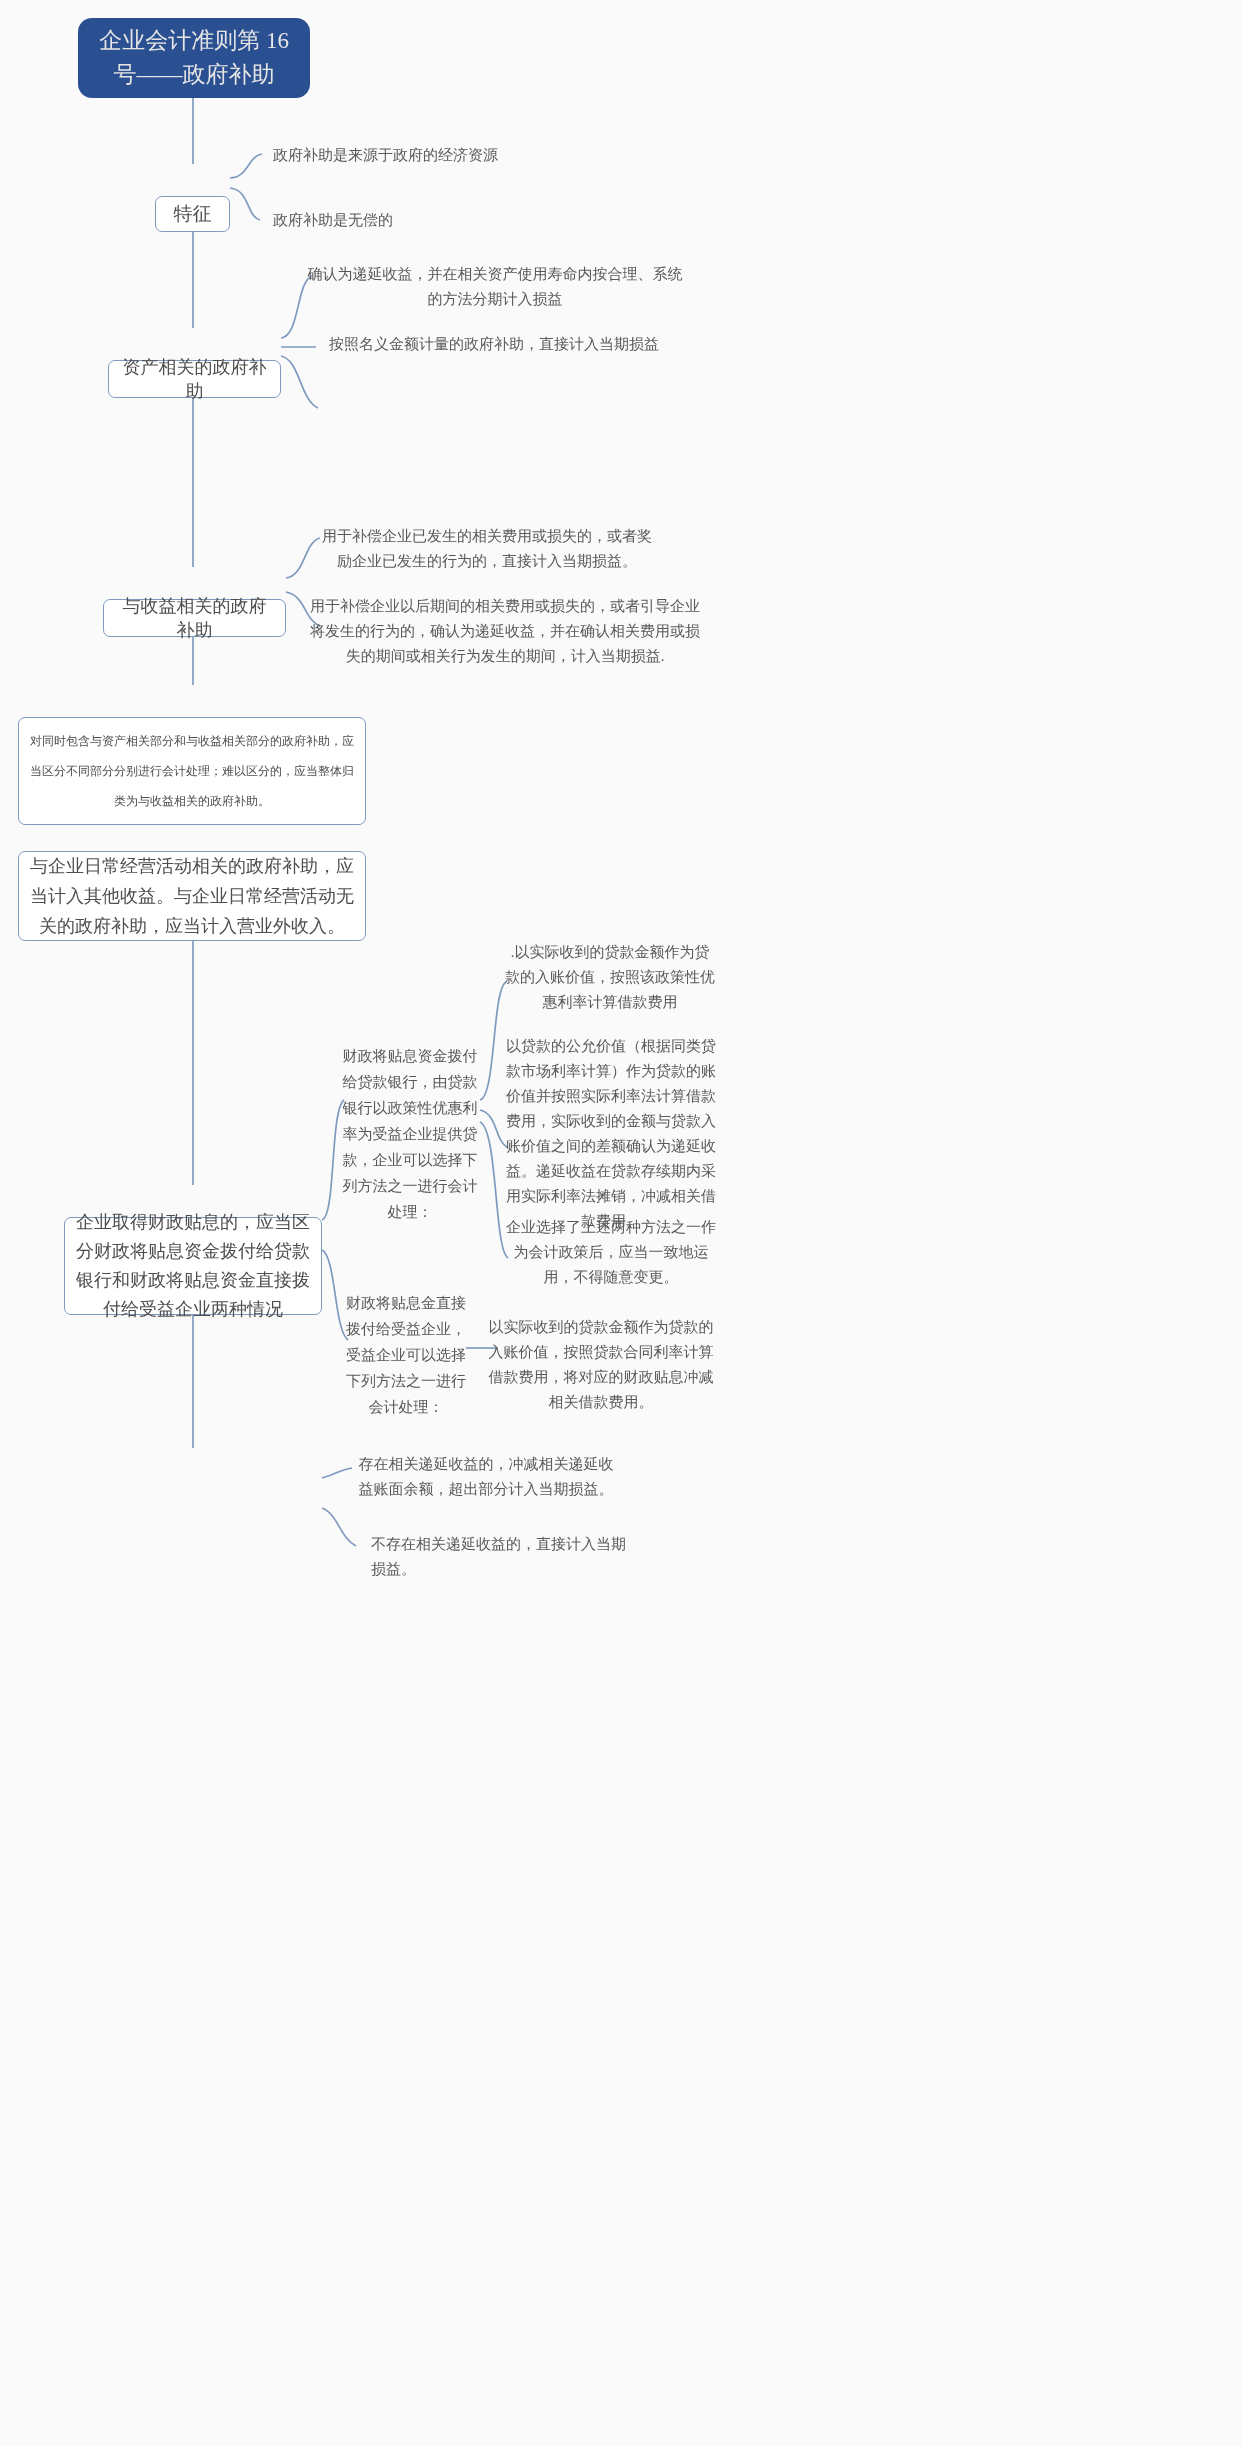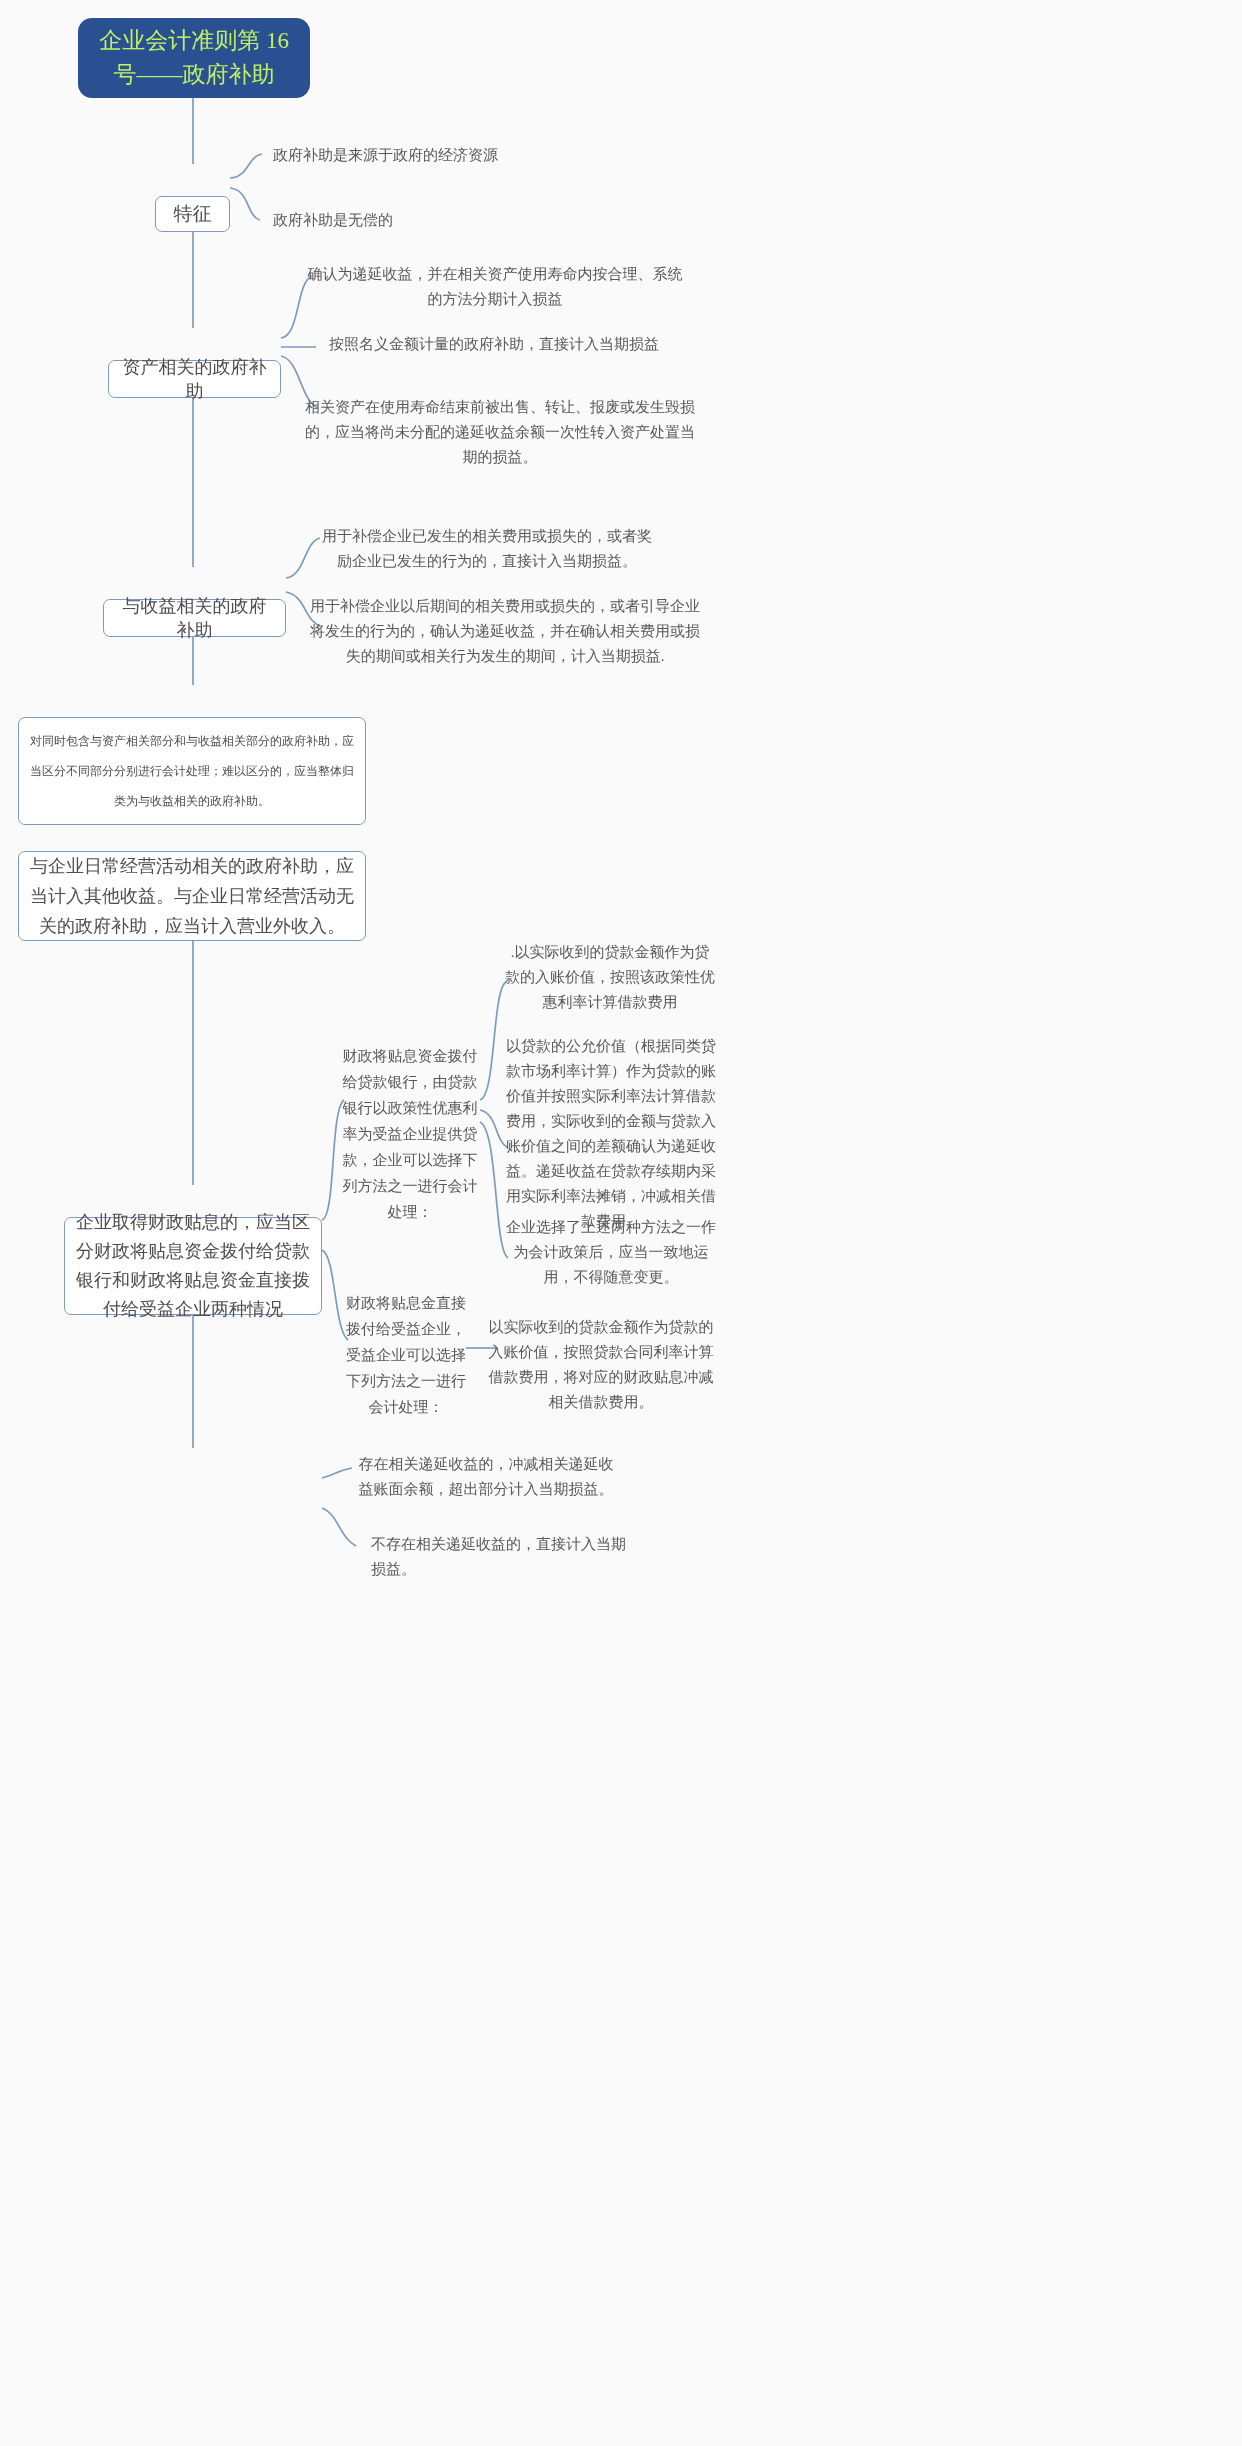--- a/index.html
+++ b/index.html
@@ -13,21 +13,21 @@
   }
   #canvas{position:absolute;inset:0;width:1242px;height:2446px;}
   svg.links{position:absolute;left:0;top:0;width:1242px;height:2446px;pointer-events:none;}
 
   .node{position:absolute;box-sizing:border-box;}
 
   
   .root{
     left:78px;top:18px;width:232px;height:80px;
     background:#2b5091;border-radius:14px;
-    color:#bef264;font-size:23px;line-height:34px;
+    color:#e5e5e5;font-size:23px;line-height:34px;
     text-align:center;display:flex;align-items:center;justify-content:center;
     padding:4px 10px;
   }
 
   
   .box{
     background:#ffffff;
     border:1.6px solid #7f9abf;
     border-radius:7px;
     color:#4d4d4d;
@@ -139,21 +139,20 @@
   </div>
   <div class="node box b-discount">
     <span>企业取得财政贴息的，应当区分财政将贴息资金拨付给贷款银行和财政将贴息资金直接拨付给受益企业两种情况</span>
   </div>
 
   <div class="leaf l lf-1">政府补助是来源于政府的经济资源</div>
   <div class="leaf l lf-2">政府补助是无偿的</div>
 
   <div class="leaf c lf-3">确认为递延收益，并在相关资产使用寿命内按合理、系统的方法分期计入损益</div>
   <div class="leaf l lf-4">按照名义金额计量的政府补助，直接计入当期损益</div>
-  <div class="leaf c lf-5">相关资产在使用寿命结束前被出售、转让、报废或发生毁损的，应当将尚未分配的递延收益余额一次性转入资产处置当期的损益。</div>
 
   <div class="leaf c lf-6">用于补偿企业已发生的相关费用或损失的，或者奖励企业已发生的行为的，直接计入当期损益。</div>
   <div class="leaf c lf-7">用于补偿企业以后期间的相关费用或损失的，或者引导企业将发生的行为的，确认为递延收益，并在确认相关费用或损失的期间或相关行为发生的期间，计入当期损益.</div>
 
   <div class="leaf c lf-8">财政将贴息资金拨付给贷款银行，由贷款银行以政策性优惠利率为受益企业提供贷款，企业可以选择下列方法之一进行会计处理：</div>
   <div class="leaf c lf-9">财政将贴息金直接拨付给受益企业，受益企业可以选择下列方法之一进行会计处理：</div>
 
   <div class="leaf c lf-10">.以实际收到的贷款金额作为贷款的入账价值，按照该政策性优惠利率计算借款费用</div>
   <div class="leaf c lf-11">以贷款的公允价值（根据同类贷款市场利率计算）作为贷款的账价值并按照实际利率法计算借款费用，实际收到的金额与贷款入账价值之间的差额确认为递延收益。递延收益在贷款存续期内采用实际利率法摊销，冲减相关借款费用。</div>
   <div class="leaf c lf-12">企业选择了上述两种方法之一作为会计政策后，应当一致地运用，不得随意变更。</div>

